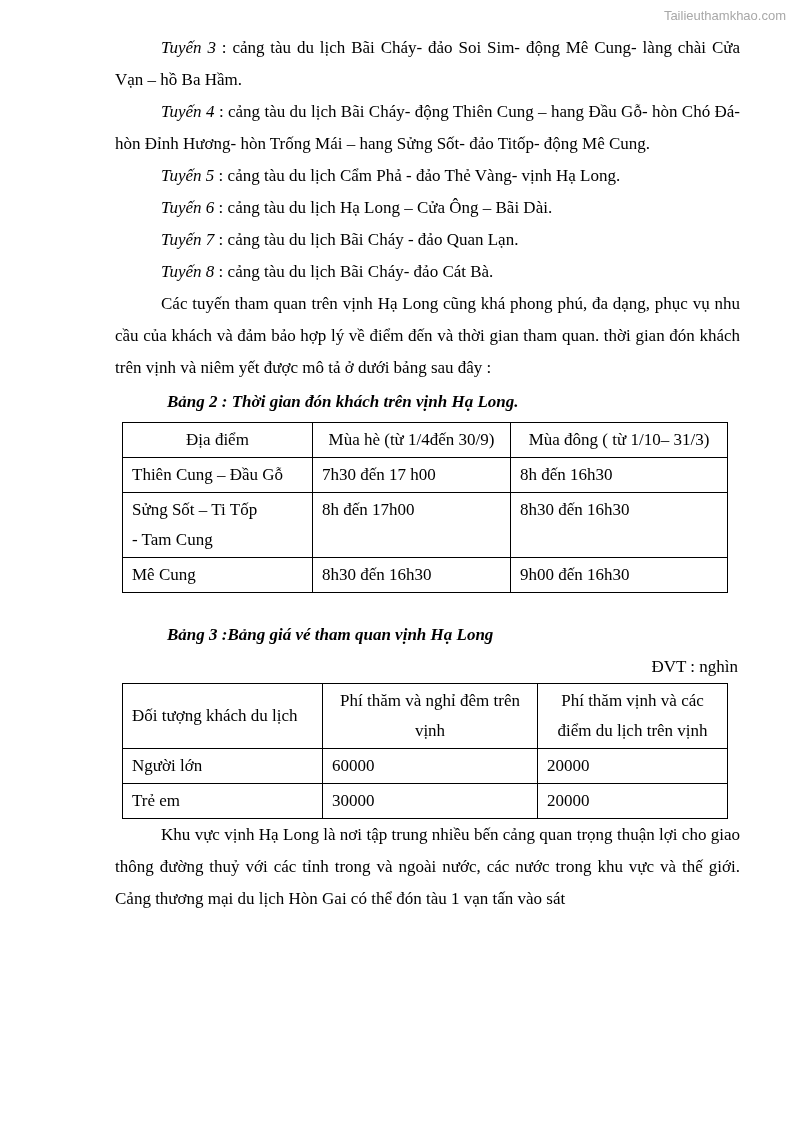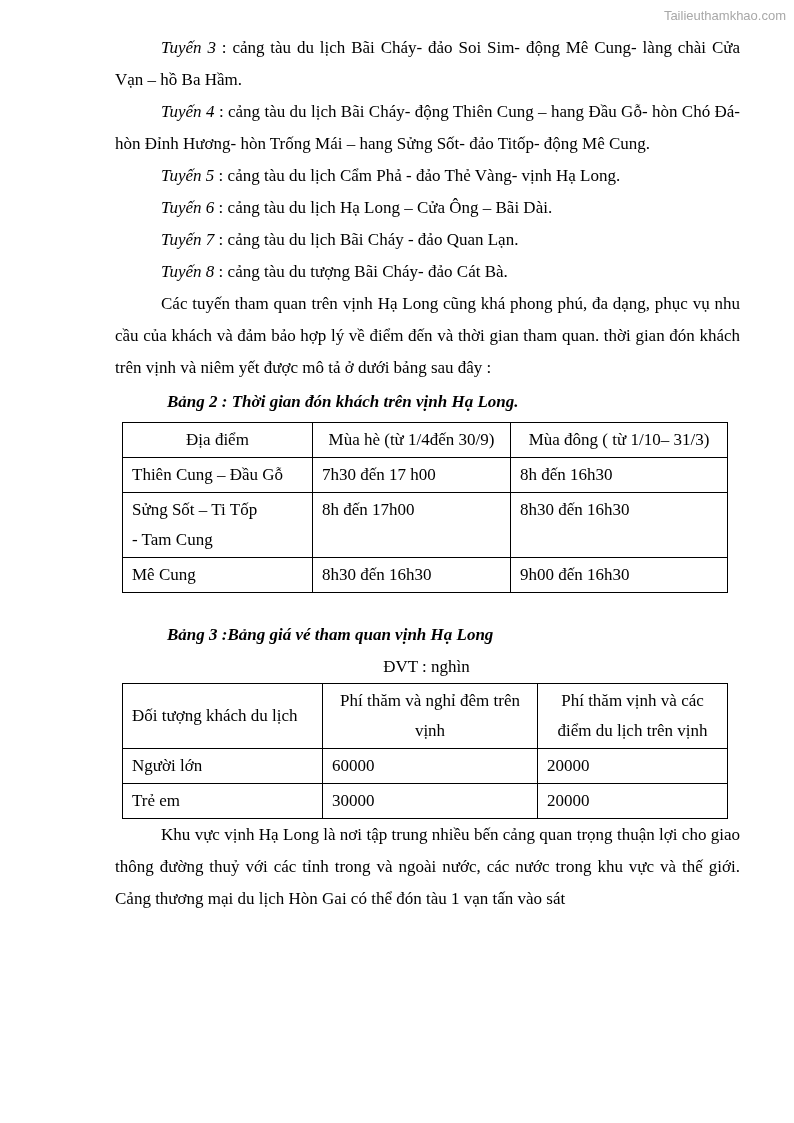--- a/index.html
+++ b/index.html
@@ -28,21 +28,21 @@
     font-size: 17px; font-weight: bold; font-style: italic;
   }
   .body-text { padding-top: 32px; font-size: 17px; line-height: 32px; }
   p.para { margin: 0; text-align: justify; text-indent: 46px; }
   .route-label { font-style: italic; }
   .caption {
     margin: 2px 0 4px; font-weight: bold; font-style: italic;
     text-indent: 52px; text-align: left;
   }
   .caption-3 { margin-top: 26px; margin-bottom: 0; }
-  .unit-note { margin: 0; text-align: center; padding-right: 2px; }
+  .unit-note { margin: 0; text-align: right; padding-right: 2px; }
   table.doc-table { border-collapse: collapse; margin-left: 7px; table-layout: fixed; }
   table.doc-table th, table.doc-table td {
     border: 1px solid #000; font-size: 17px; font-weight: normal;
     padding: 2px 9px; line-height: 30px; vertical-align: top;
     text-align: left; box-sizing: border-box; overflow: hidden;
   }
   table.doc-table th { text-align: center; vertical-align: middle; }
   table.doc-table th.left { text-align: left; }
   .w190 { width: 190px; } .w198 { width: 198px; } .w217 { width: 217px; }
   .w200 { width: 200px; } .w215 { width: 215px; } .w190b { width: 190px; }
@@ -65,21 +65,21 @@
   <div class="watermark">Tailieuthamkhao.com</div>
 
 
   <div class="body-text">
 
     <p class="para"><span class="route-label">Tuyến 3</span><span> : cảng tàu du lịch Bãi Cháy- đảo Soi Sim- động Mê Cung- làng chài Cửa Vạn – hồ Ba Hầm.</span></p>
     <p class="para"><span class="route-label">Tuyến 4</span><span> : cảng tàu du lịch Bãi Cháy- động Thiên Cung – hang Đầu Gỗ- hòn Chó Đá- hòn Đỉnh Hương- hòn Trống Mái – hang Sửng Sốt- đảo Titốp- động Mê Cung.</span></p>
     <p class="para"><span class="route-label">Tuyến 5</span><span> : cảng tàu du lịch Cẩm Phả - đảo Thẻ Vàng- vịnh Hạ Long.</span></p>
     <p class="para"><span class="route-label">Tuyến 6</span><span> : cảng tàu du lịch Hạ Long – Cửa Ông – Bãi Dài.</span></p>
     <p class="para"><span class="route-label">Tuyến 7</span><span> : cảng tàu du lịch Bãi Cháy - đảo Quan Lạn.</span></p>
-    <p class="para"><span class="route-label">Tuyến 8</span><span> : cảng tàu du tượng Bãi Cháy- đảo Cát Bà.</span></p>
+    <p class="para"><span class="route-label">Tuyến 8</span><span> : cảng tàu du lịch Bãi Cháy- đảo Cát Bà.</span></p>
 
     <p class="para">Các tuyến tham quan trên vịnh Hạ Long cũng khá phong phú, đa dạng, phục vụ nhu cầu của khách và đảm bảo hợp lý về điểm đến và thời gian tham quan. thời gian đón khách trên vịnh và niêm yết được mô tả ở dưới bảng sau đây :</p>
 
     <p class="caption">Bảng 2 : Thời gian đón khách trên vịnh Hạ Long.</p>
 
     <table class="doc-table">
       <colgroup>
           <col class="w190">
           <col class="w198">
           <col class="w217">

